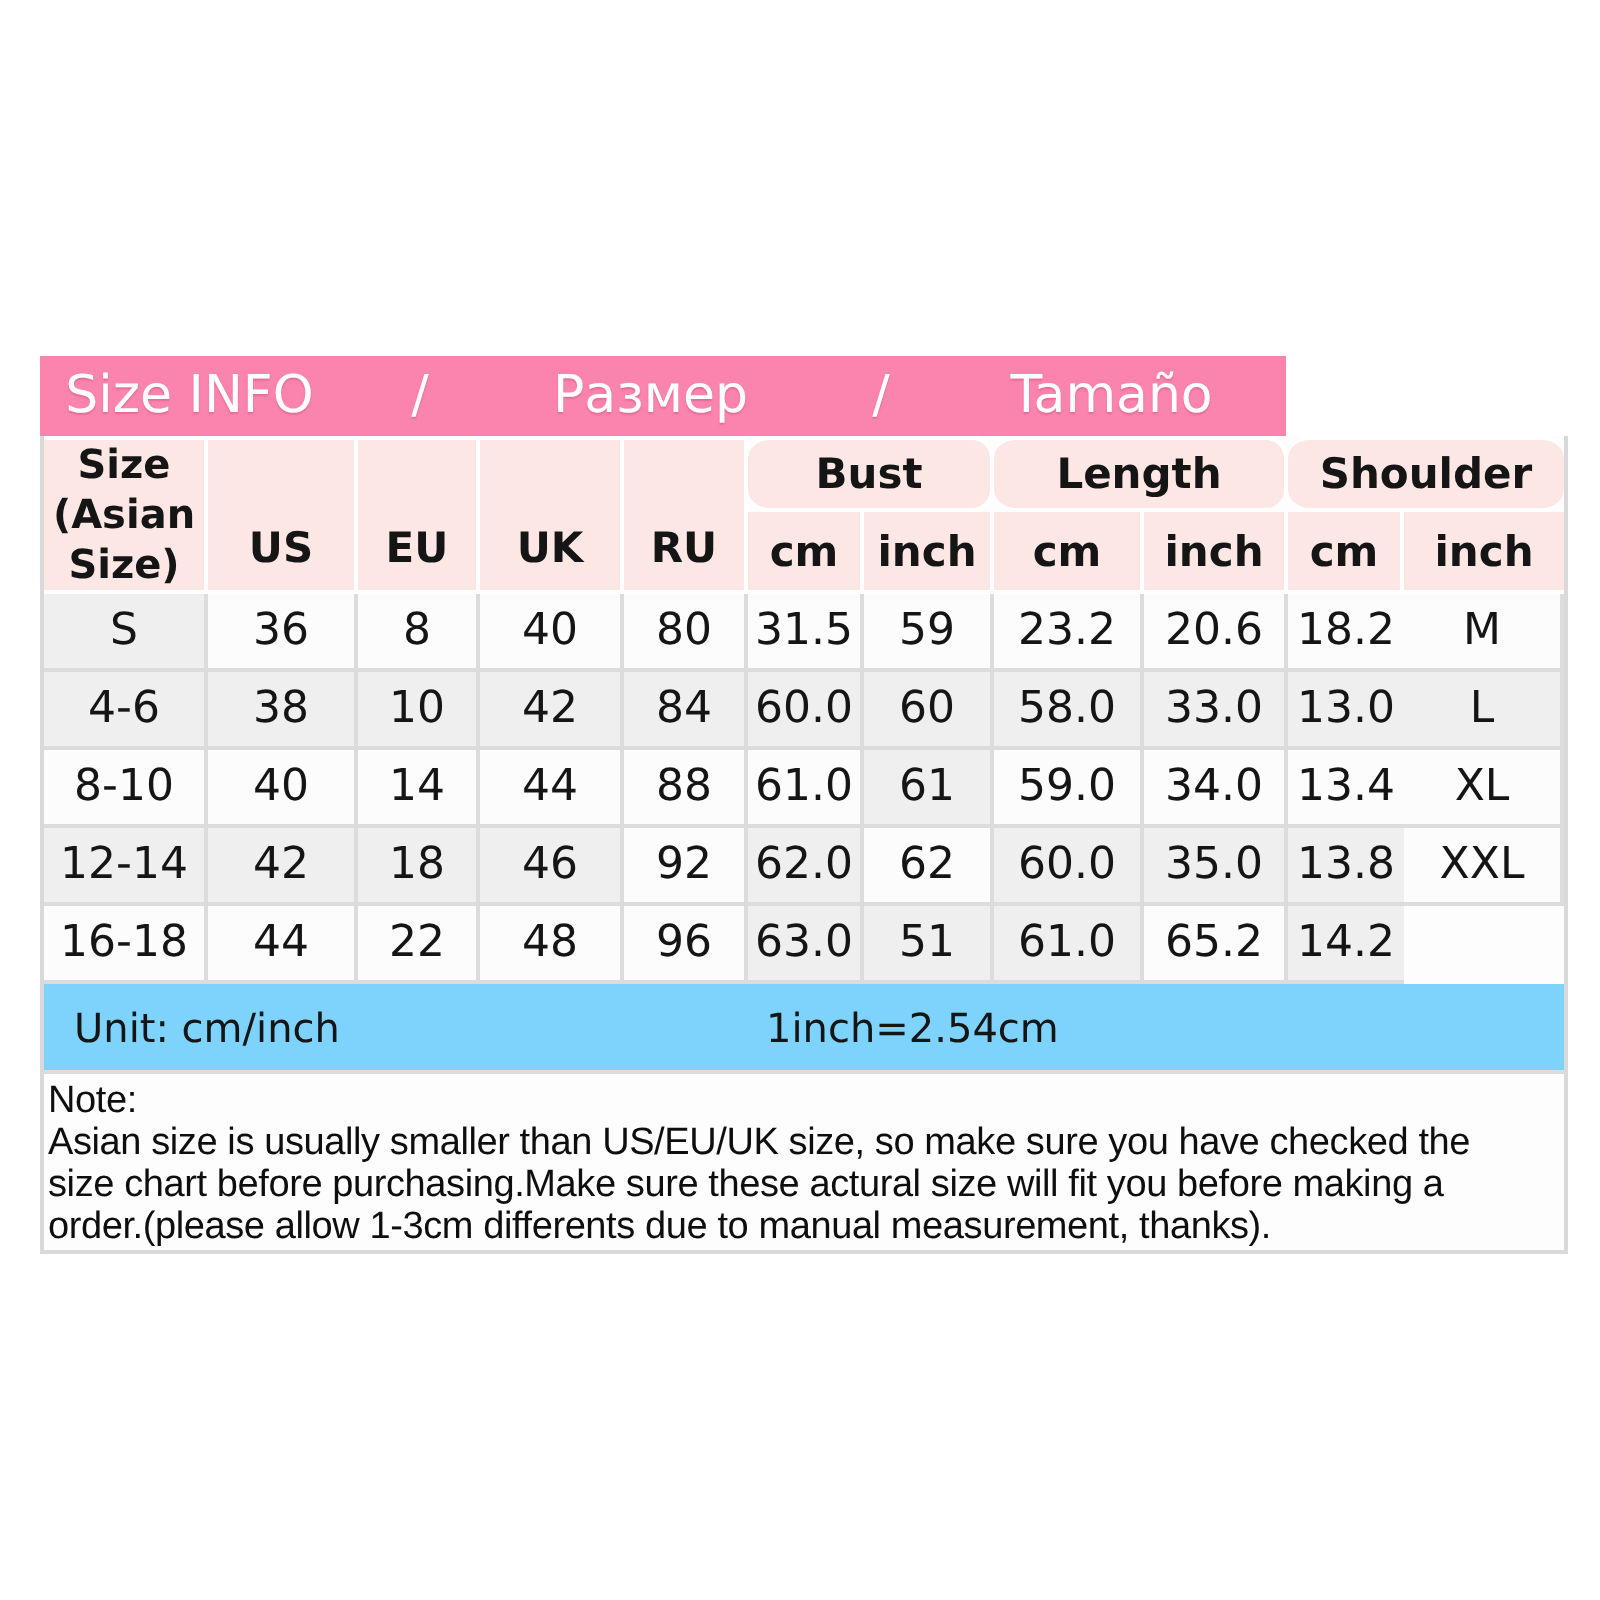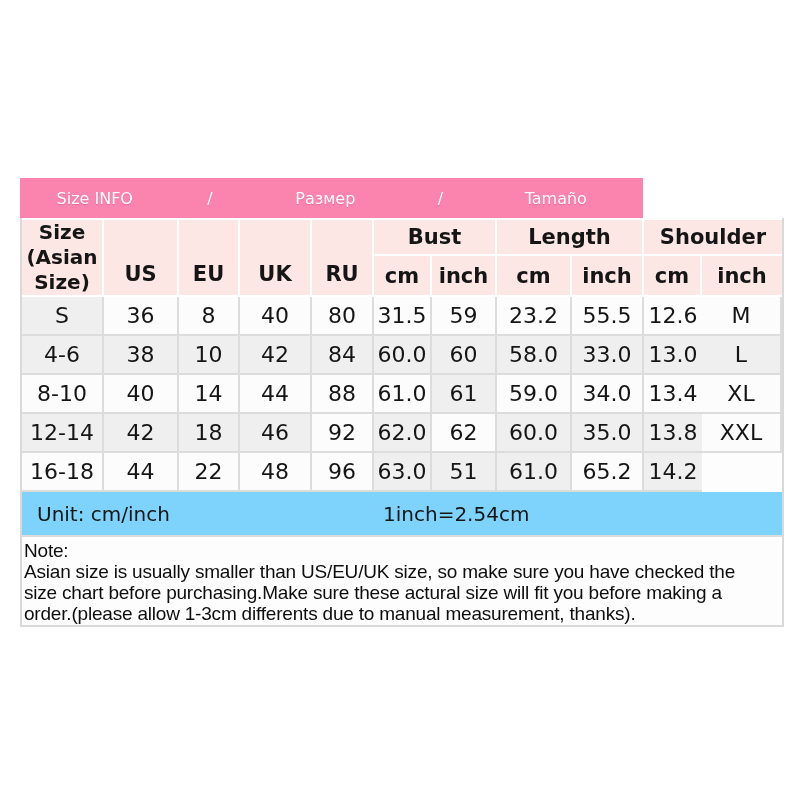--- a/index.html
+++ b/index.html
@@ -3,38 +3,38 @@
 <meta charset="utf-8">
 <style>
   html,body{margin:0;padding:0;background:#ffffff;}
   body{width:800px;height:800px;position:relative;font-family:"DejaVu Sans",sans-serif;color:#151515;}
   .sheet{position:absolute;left:20px;top:178px;width:760px;}
 
   
   .banner-row{display:flex;width:760px;height:40px;}
   .banner{position:relative;width:623px;height:40px;background:#fb84af;}
   .banner span{position:absolute;top:50%;transform:translate(-50%,-50%);color:#ffffff;
-               font-size:16px;white-space:nowrap;text-shadow:0 1px 1px rgba(190,60,110,.35);}
+               font-size:26px;white-space:nowrap;text-shadow:0 1px 1px rgba(190,60,110,.35);}
   .b1{left:12%;} .b2{left:30.5%;} .b3{left:49%;} .b4{left:67.5%;} .b5{left:86%;}
   .banner-gap{width:137px;height:40px;background:#ffffff;}
 
   
   .grid{display:grid;box-sizing:content-box;width:760px;
         grid-template-columns:82px 75px 61px 72px 62px 58px 65px 75px 72px 58px 80px;
         grid-template-rows:38px 41px repeat(5,39px) 45px 88px;
         border:2px solid #d9d9d9;border-top:none;background:#fdfdfd;}
   .grid > div{display:flex;align-items:center;justify-content:center;box-sizing:border-box;}
 
   
   .ph{background:#fce7e5;border-right:2px solid #ffffff;border-bottom:2px solid #ffffff;
       font-weight:bold;font-size:21px;}
   .ph.top{border-top:2px solid #ffffff;}
   .size-head{grid-row:1/3;white-space:pre-line;text-align:center;font-size:20px;line-height:25px;}
   .col-head{grid-row:1/3;align-items:flex-end !important;padding-bottom:9px;}
-  .group-head{grid-column:span 2;}
+  .group-head{grid-column:span 2;border-radius:11px;}
   .lc{border-right:none !important;}
 
   
   .cell{background:#fcfcfc;border-right:2px solid #dcdcdc;border-bottom:2px solid #dcdcdc;
         font-size:22px;}
   .cell[data-shade="true"]{background:#efefef;}
 
   
   .unit-row{grid-column:1/-1;position:relative;background:#7dd3fc;border-bottom:2px solid #dcdcdc;
             font-size:20px;justify-content:flex-start !important;padding-left:15px;}
@@ -80,22 +80,22 @@
     <div class="ph lc">inch</div>
 
     <div class="cell" data-shade="true">S</div>
     <div class="cell" data-shade="false">36</div>
     <div class="cell" data-shade="false">8</div>
     <div class="cell" data-shade="false">40</div>
     <div class="cell" data-shade="false">80</div>
     <div class="cell" data-shade="false">31.5</div>
     <div class="cell" data-shade="false">59</div>
     <div class="cell" data-shade="false">23.2</div>
-    <div class="cell" data-shade="false">55.5</div>
-    <div class="cell lc" data-shade="false">12.6</div>
+    <div class="cell" data-shade="false">20.6</div>
+    <div class="cell lc" data-shade="false">18.2</div>
 
     <div class="cell" data-shade="false">M</div>
     <div class="cell" data-shade="true">4-6</div>
     <div class="cell" data-shade="true">38</div>
     <div class="cell" data-shade="true">10</div>
     <div class="cell" data-shade="true">42</div>
     <div class="cell" data-shade="true">84</div>
     <div class="cell" data-shade="true">60.0</div>
     <div class="cell" data-shade="true">60</div>
     <div class="cell" data-shade="true">58.0</div>

